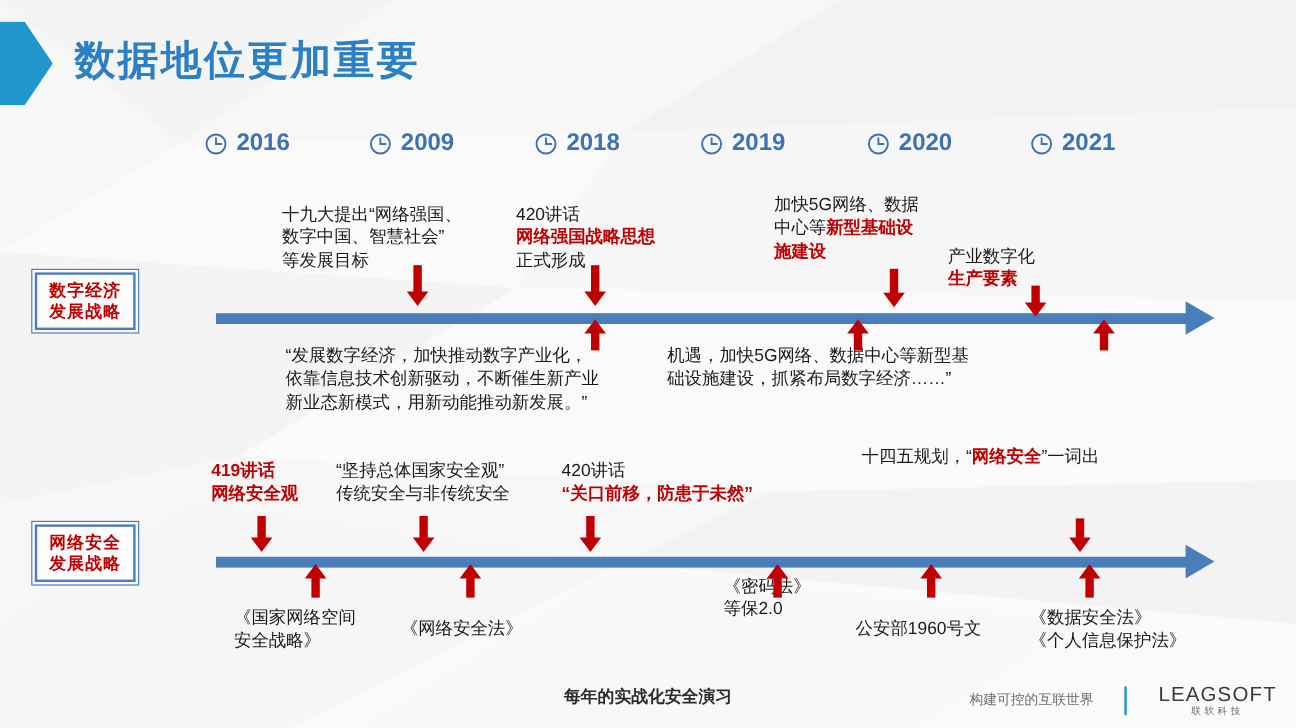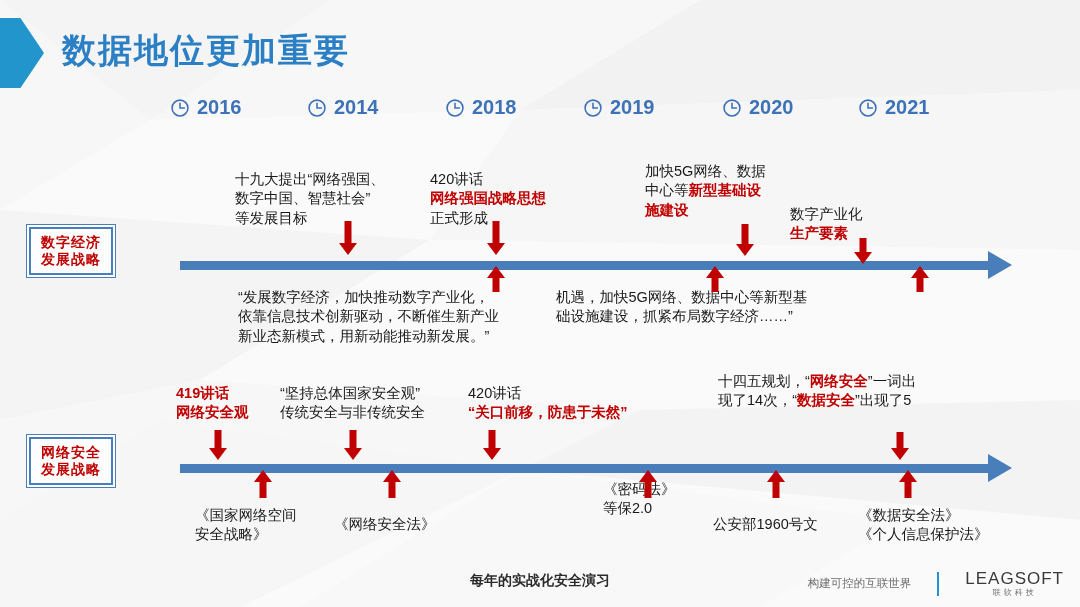--- a/index.html
+++ b/index.html
@@ -31,21 +31,21 @@
   .slide-title{
     position:absolute;left:62px;top:28px;
     font-size:34px;font-weight:bold;
     color:#2b7fc4;
     letter-spacing:2px;
     z-index:4;
     white-space:nowrap;
   }
 
   
-  .years{position:absolute;left:0;top:96px;width:884px;height:34px;z-index:4;text-decoration:underline;}
+  .years{position:absolute;left:0;top:108px;width:884px;height:34px;z-index:4;text-decoration:underline;}
   .year-item{
     position:absolute;top:0;
     display:flex;align-items:center;gap:7px;
     color:#3d72b8;font-weight:bold;font-size:20px;
   }
   .clock{width:20px;height:20px;display:block;}
 
   
   .stage-label{
     position:absolute;z-index:5;
@@ -144,21 +144,21 @@
         <circle cx="12" cy="12" r="9.5" fill="none" stroke="#3d72b8" stroke-width="1.9"></circle>
         <path d="M12 6.5 V12 H17" fill="none" stroke="#3d72b8" stroke-width="1.9" stroke-linecap="square"></path>
       </svg>
       <span>2016</span>
     </div>
     <div class="year-item" style="left:307px">
       <svg class="clock" viewBox="0 0 24 24">
         <circle cx="12" cy="12" r="9.5" fill="none" stroke="#3d72b8" stroke-width="1.9"></circle>
         <path d="M12 6.5 V12 H17" fill="none" stroke="#3d72b8" stroke-width="1.9" stroke-linecap="square"></path>
       </svg>
-      <span>2014</span>
+      <span>2009</span>
     </div>
     <div class="year-item" style="left:445px">
       <svg class="clock" viewBox="0 0 24 24">
         <circle cx="12" cy="12" r="9.5" fill="none" stroke="#3d72b8" stroke-width="1.9"></circle>
         <path d="M12 6.5 V12 H17" fill="none" stroke="#3d72b8" stroke-width="1.9" stroke-linecap="square"></path>
       </svg>
       <span>2018</span>
     </div>
     <div class="year-item" style="left:583px">
       <svg class="clock" viewBox="0 0 24 24">
@@ -217,21 +217,21 @@
     <span class="l">加快5G网络、数据</span>
     <span class="l"><span>中心等</span><span class="red">新型基础设</span></span>
     <span class="l red">施建设</span>
   </div>
   <div class="rarrow down" style="left:735px;top:224px;width:20px;height:32px;">
     <div class="stem" style="height:22px;"></div>
       <div class="head"></div>
   </div>
 
   <div class="note" style="left:790px;top:205px;">
-    <span class="l">数字产业化</span>
+    <span class="l">产业数字化</span>
     <span class="l red">生产要素</span>
   </div>
   <div class="rarrow down" style="left:853px;top:238px;width:20px;height:26px;">
     <div class="stem" style="height:16px;"></div>
       <div class="head"></div>
   </div>
 
   <div class="rarrow up" style="left:486px;top:266px;width:20px;height:26px;">
     <div class="head"></div>
       <div class="stem" style="height:16px;"></div>
@@ -289,21 +289,20 @@
     <span class="l">420讲话</span>
     <span class="l red">“关口前移，防患于未然”</span>
   </div>
   <div class="rarrow down" style="left:482px;top:430px;width:20px;height:30px;">
     <div class="stem" style="height:20px;"></div>
       <div class="head"></div>
   </div>
 
   <div class="note" style="left:718px;top:372px;">
     <span class="l"><span>十四五规划，“</span><span class="red">网络安全</span><span>”一词出</span></span>
-    <span class="l"><span>现了14次，“</span><span class="red">数据安全</span><span>”出现了5</span></span>
   </div>
   <div class="rarrow down" style="left:890px;top:432px;width:20px;height:28px;">
     <div class="stem" style="height:18px;"></div>
       <div class="head"></div>
   </div>
 
   <div class="rarrow up" style="left:253px;top:470px;width:20px;height:28px;">
     <div class="head"></div>
       <div class="stem" style="height:18px;"></div>
   </div>

